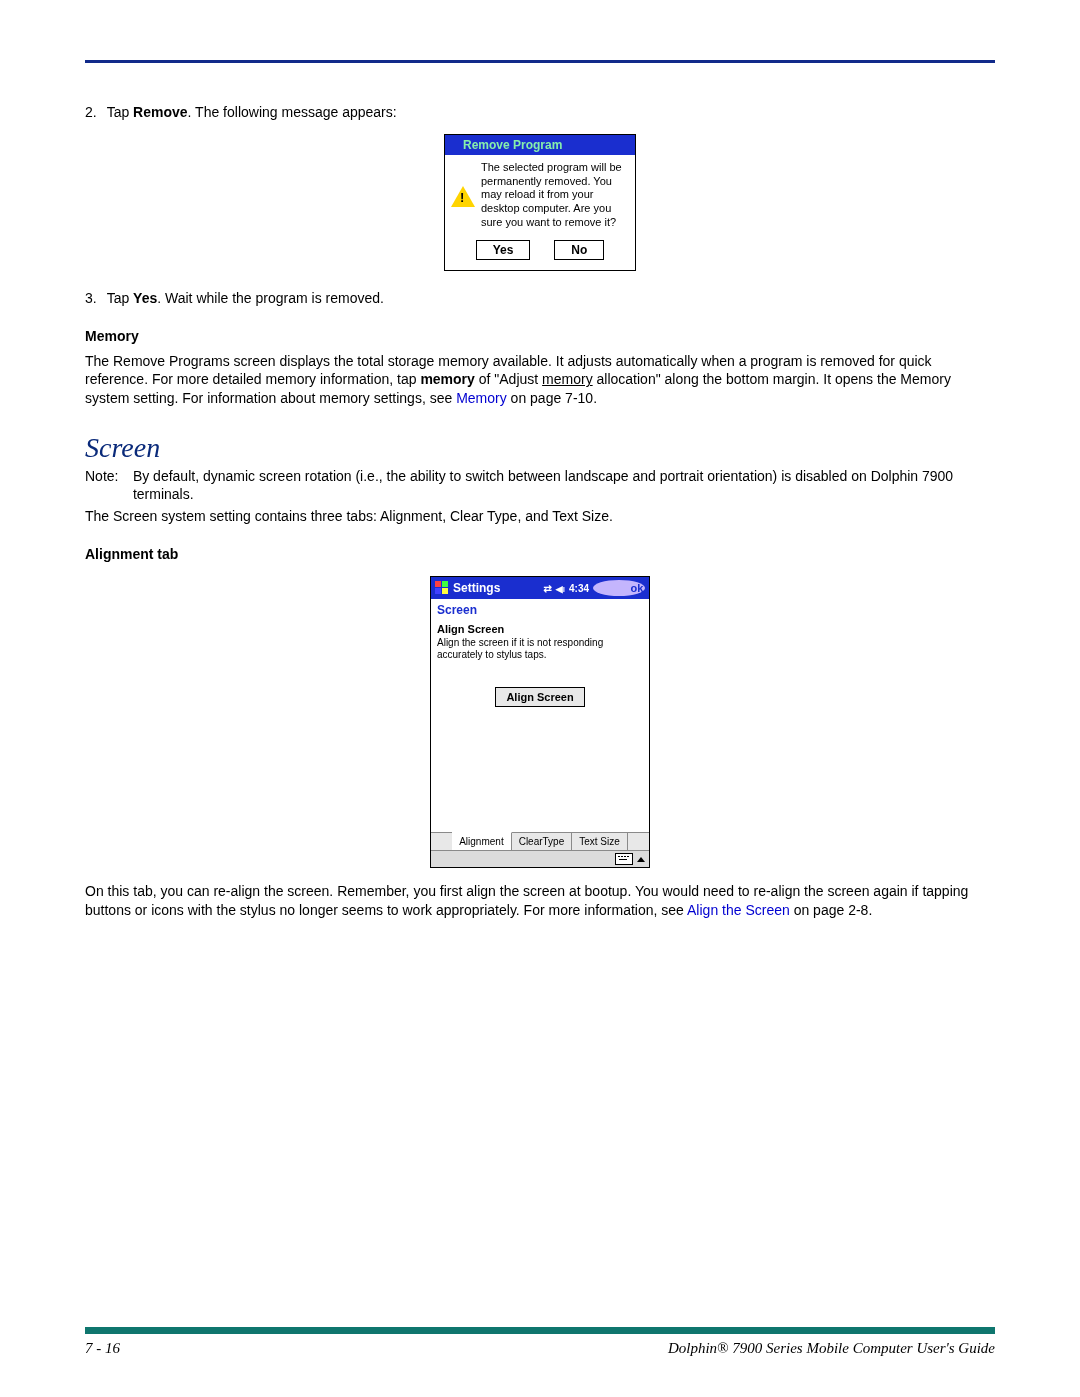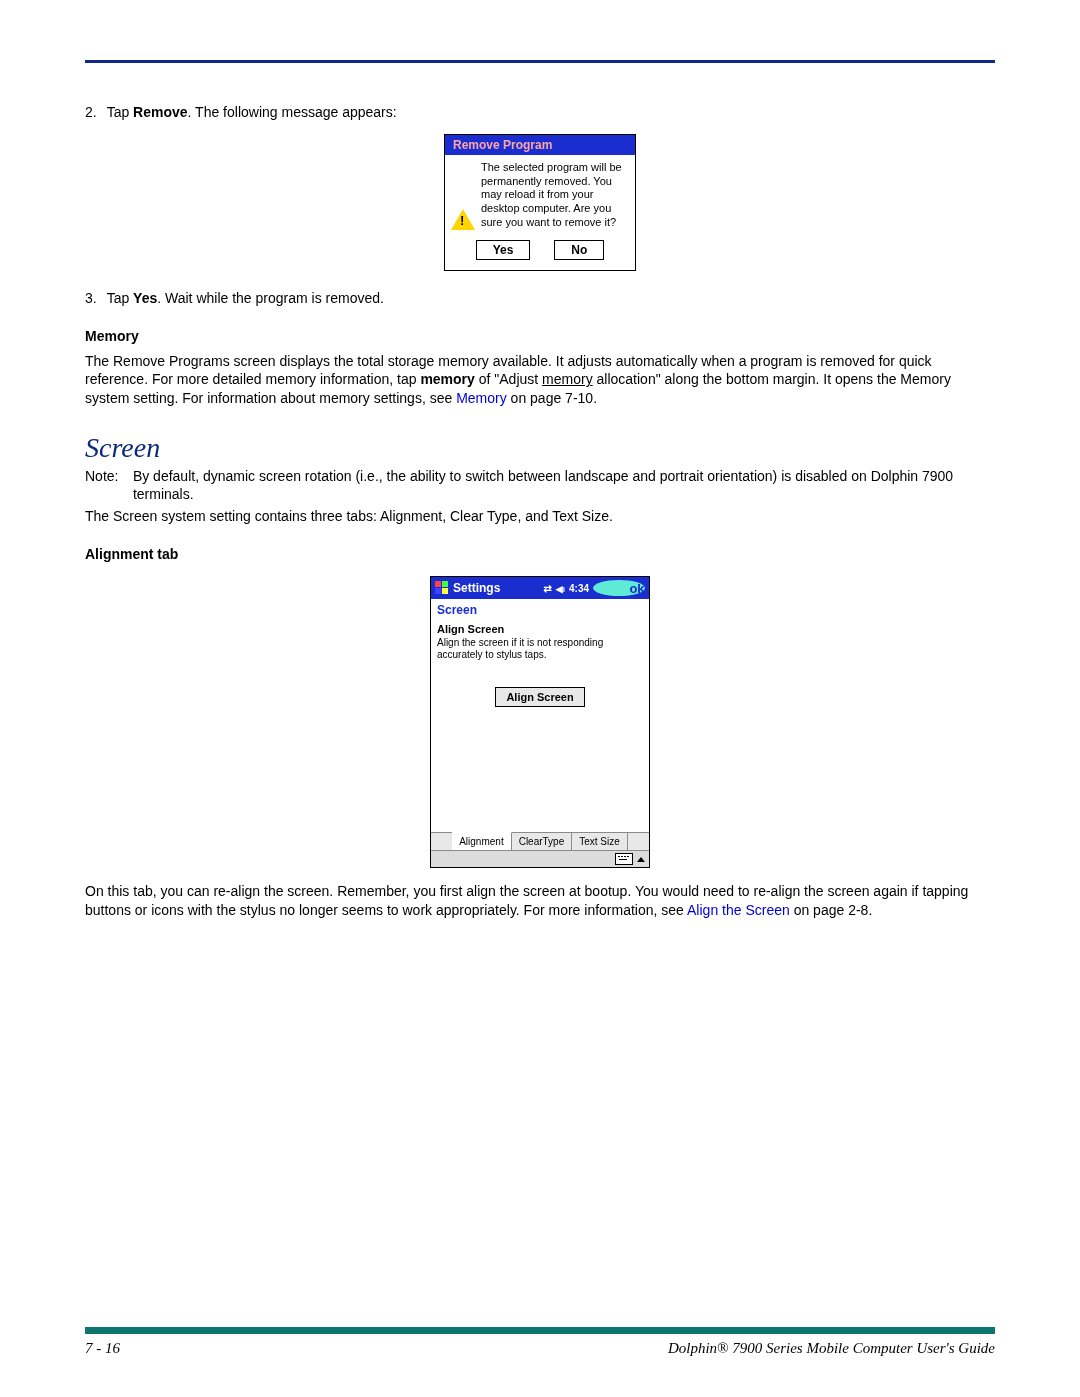--- a/index.html
+++ b/index.html
@@ -32,30 +32,30 @@
     justify-content: center;
     margin: 12px 0 18px 0;
   }
   .dialog {
     width: 190px;
     border: 1px solid #000;
     font-size: 12px;
   }
   .dialog-title {
     background: #1a2ecf;
-    color: #fca5a5;
-    font-weight: bold;
-    padding: 3px 8px;
+    color: #86efac;
+    font-weight: bold;
+    padding: 3px 18px;
     font-size: 12px;
   }
   .dialog-body {
     display: flex;
     padding: 6px;
     gap: 6px;
-    align-items: flex-end;
+    align-items: center;
   }
   .warn-icon {
     width: 0; height: 0;
     border-left: 12px solid transparent;
     border-right: 12px solid transparent;
     border-bottom: 21px solid #ffd400;
     position: relative;
     flex-shrink: 0;
     margin-top: 2px;
   }
@@ -161,25 +161,25 @@
   .wf1 { background:#ff4040; left:0; top:0; }
   .wf2 { background:#40ff40; left:7px; top:0; }
   .wf3 { background:#4040ff; left:0; top:7px; }
   .wf4 { background:#ffff40; left:7px; top:7px; }
   .ppc-title-text { flex: 1; }
   .ppc-title-right {
     display: flex; align-items: center; gap: 4px;
     font-weight: bold; font-size: 10px;
   }
   .ok-badge {
-    background: #5eead4; color: #1a2ecf;
+    background: #c4b5fd; color: #1a2ecf;
     border-radius: 50%;
     width: 16px; height: 16px;
     display: flex; align-items: center; justify-content: center;
-    font-size: 13px; font-weight: bold; padding-left: 36px;
+    font-size: 11px; font-weight: bold; padding-left: 36px;
   }
   .ppc-subhead {
     color: #1a2ecf;
     font-weight: bold;
     padding: 4px 6px 2px 6px;
     font-size: 12px;
   }
   .ppc-content {
     padding: 2px 6px;
     flex: 1;

